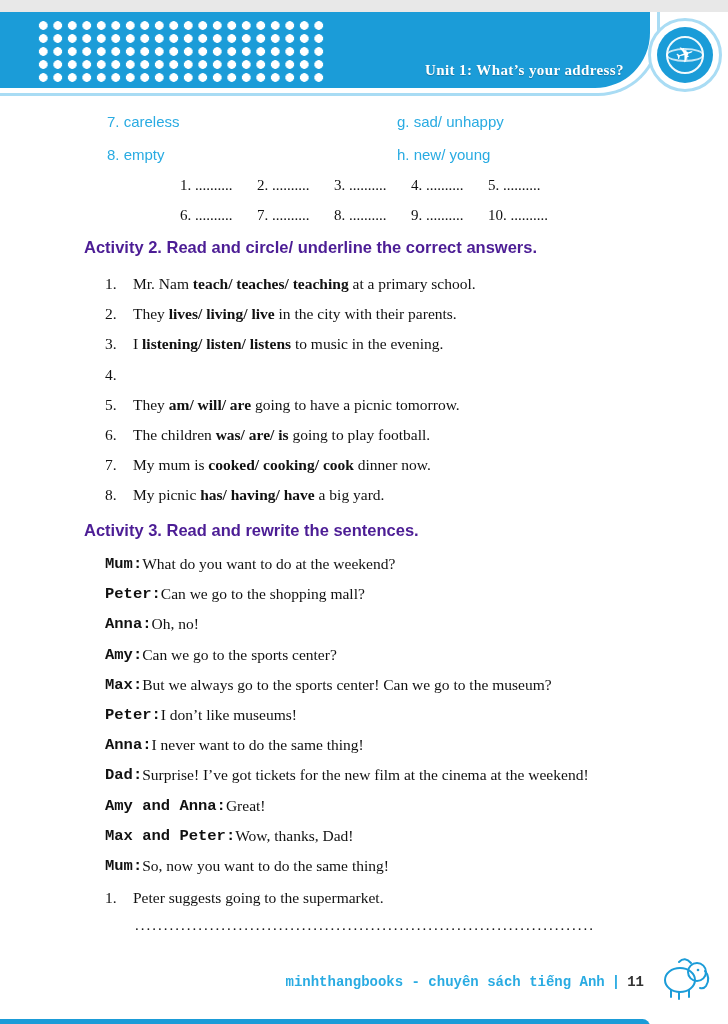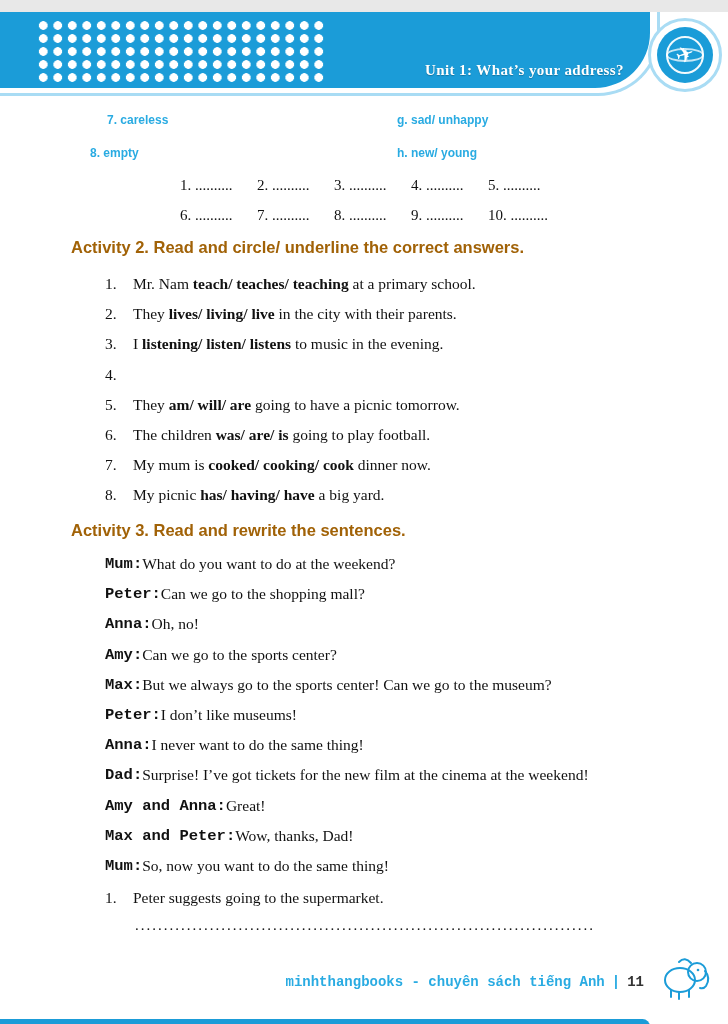--- a/index.html
+++ b/index.html
@@ -47,38 +47,38 @@
     border-radius:50%;box-sizing:border-box;
   }
   .plane{
     position:relative;color:#ffffff;font-size:22px;line-height:1;
     transform:rotate(-18deg);font-family:"DejaVu Sans",sans-serif;
   }
 
   
   .m{
     position:absolute;font-family:"Liberation Sans",sans-serif;
-    font-weight:bold;color:#29abe2;font-size:12px;white-space:nowrap;
+    font-weight:normal;color:#29abe2;font-size:15px;white-space:nowrap;
   }
   .pos-m1l{left:107px;top:101px}
   .pos-m1r{left:397px;top:101px}
-  .pos-m2l{left:90px;top:134px}
+  .pos-m2l{left:107px;top:134px}
   .pos-m2r{left:397px;top:134px}
 
   
   .ans-row{position:absolute;left:180px;display:flex;font-size:15px;white-space:nowrap;}
   .ans-row .cell{width:77px;}
   .ans-row1{top:165px}
   .ans-row2{top:195px}
 
   
   .act-title{
-    position:absolute;left:71px;margin:0;
+    position:absolute;left:84px;margin:0;
     font-family:"Liberation Sans",sans-serif;font-weight:bold;
-    color:#a16207;font-size:16.5px;white-space:nowrap;
+    color:#4c1d95;font-size:16.5px;white-space:nowrap;
   }
   .a2-title{top:226px}
   .a3-title{top:509px}
 
   
   .list{position:absolute;left:105px;width:600px;}
   .a2-list{top:257px}
   .dlg{top:537px}
   .li{display:flex;height:30.2px;line-height:30.2px;font-size:15.5px;white-space:nowrap;}
   .li .n{width:28px;flex:0 0 28px;}

